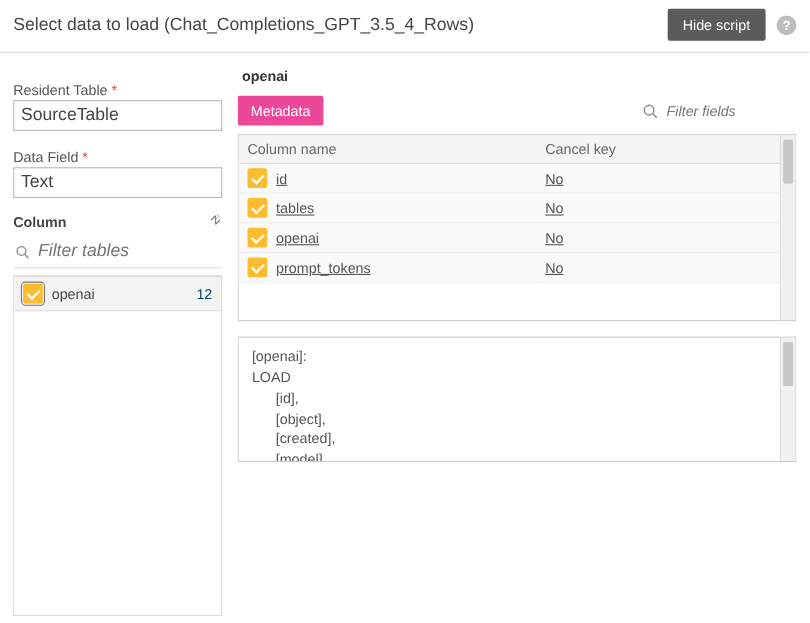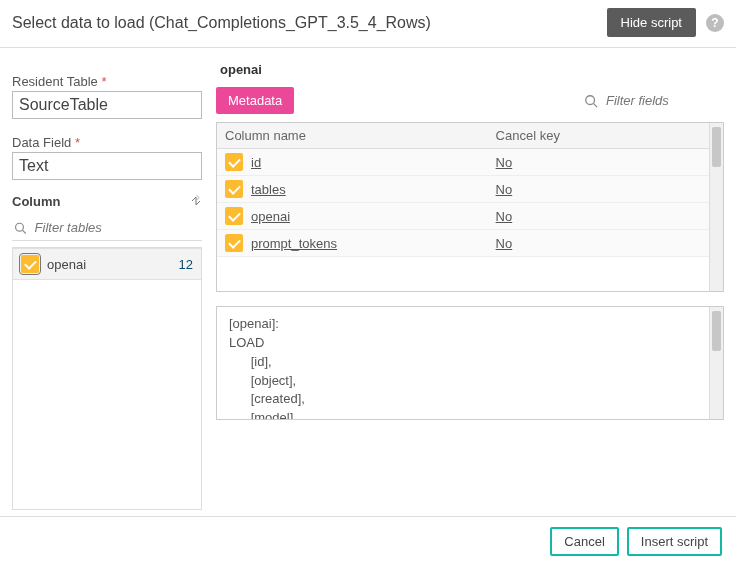--- a/index.html
+++ b/index.html
@@ -63,21 +63,21 @@
     margin-top: 14px; margin-bottom: 6px;
   }
   .collapse-icon { color: #777; font-size: 11px; cursor: pointer; }
   .search {
     display: flex; align-items: center; border-bottom: 1px solid #ddd;
     padding: 4px 2px; margin-bottom: 6px;
   }
   .search svg { width: 14px; height: 14px; stroke: #888; fill: none; margin-right: 6px; }
   .search input {
     border: none; outline: none; font-style: italic; color: #be185d;
-    font-size: 13px; width: 100%;
+    font-size: 16px; width: 100%;
   }
   .tables-list {
     flex: 1; border: 1px solid #ddd; background: #fff;
     overflow: auto;
   }
   .table-item {
     display: flex; align-items: center; padding: 6px 8px;
   }
   .table-item.selected { background: #f3f3f3; border-top:1px solid #e0e0e0; border-bottom:1px solid #e0e0e0;}
   .check {
@@ -276,17 +276,13 @@
       [prompt_tokens],
       [completion_tokens],
       [total_tokens],</div>
         <div class="vscroll">
             <div class="thumb"></div>
           </div>
       </div>
     </div>
   </div>
 
-  <div class="footer">
-    <button class="btn">Cancel</button>
-    <button class="btn">Insert script</button>
-  </div>
 </div>
 
 </body></html>

